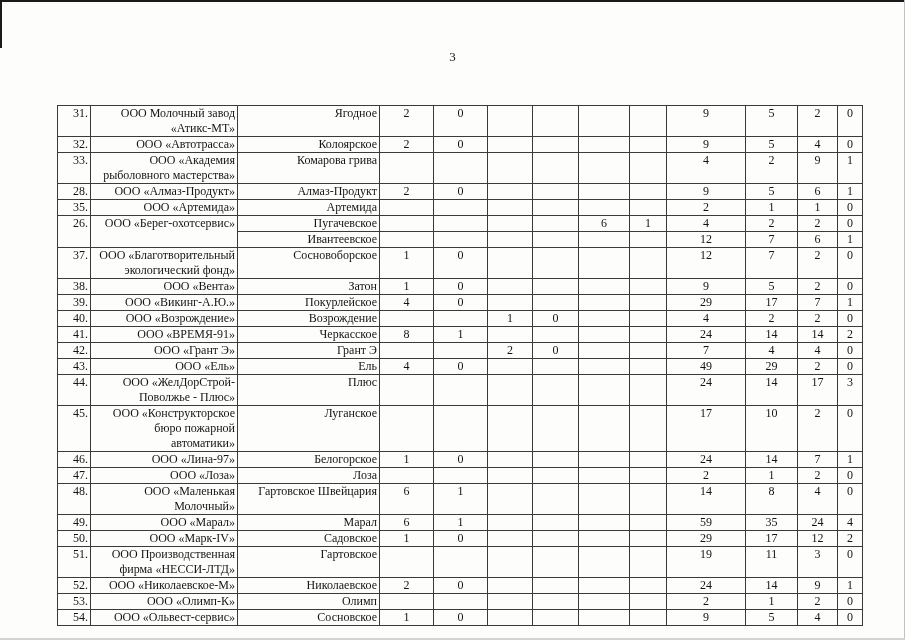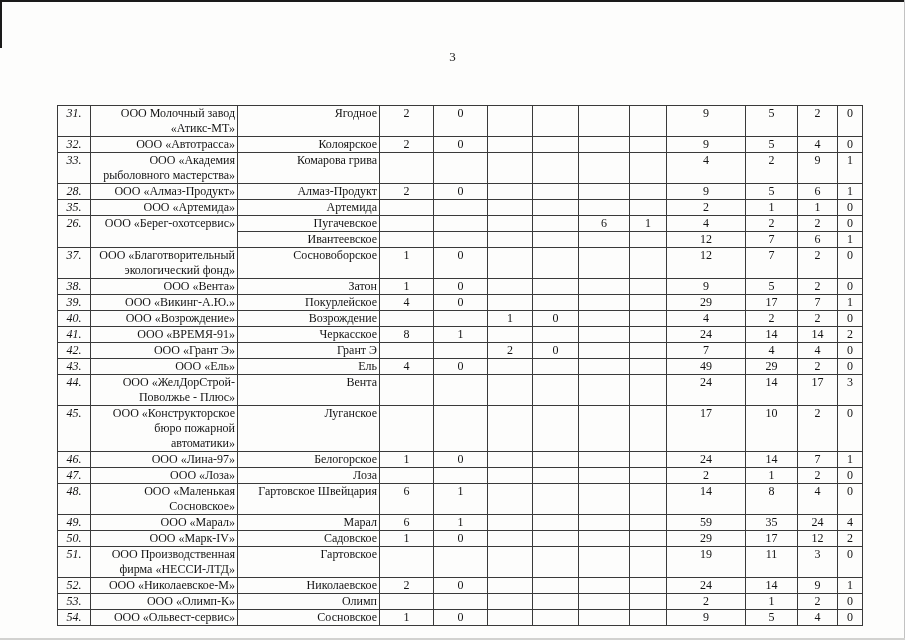--- a/index.html
+++ b/index.html
@@ -59,23 +59,22 @@
   table.registry td {
     border: 1px solid #3a3a3a;
     vertical-align: top;
     font-size: 12px;
     line-height: 15px;
     padding: 0 2px;
     overflow: hidden;
     word-wrap: break-word;
   }
   td.col-num {
-    text-align: center;
+    text-align: right;
     padding-left: 6px;
-    font-style: italic;
   }
   td.col-name, td.col-loc {
     text-align: right;
     padding-left: 4px;
     padding-right: 4px;
   }
   td.col-val {
     text-align: center;
     padding: 0;
   }
@@ -312,21 +311,21 @@
           <td class="col-val"></td>
           <td class="col-val"></td>
           <td class="col-val">49</td>
           <td class="col-val">29</td>
           <td class="col-val">2</td>
           <td class="col-val">0</td>
         </tr>
         <tr>
           <td class="col-num" rowspan="1">44.</td>
           <td class="col-name" rowspan="1">ООО «ЖелДорСтрой-Поволжье - Плюс»</td>
-          <td class="col-loc">Вента</td>
+          <td class="col-loc">Плюс</td>
           <td class="col-val"></td>
           <td class="col-val"></td>
           <td class="col-val"></td>
           <td class="col-val"></td>
           <td class="col-val"></td>
           <td class="col-val"></td>
           <td class="col-val">24</td>
           <td class="col-val">14</td>
           <td class="col-val">17</td>
           <td class="col-val">3</td>
@@ -371,21 +370,21 @@
           <td class="col-val"></td>
           <td class="col-val"></td>
           <td class="col-val"></td>
           <td class="col-val">2</td>
           <td class="col-val">1</td>
           <td class="col-val">2</td>
           <td class="col-val">0</td>
         </tr>
         <tr>
           <td class="col-num" rowspan="1">48.</td>
-          <td class="col-name" rowspan="1">ООО «Маленькая Сосновское»</td>
+          <td class="col-name" rowspan="1">ООО «Маленькая Молочный»</td>
           <td class="col-loc">Гартовское Швейцария</td>
           <td class="col-val">6</td>
           <td class="col-val">1</td>
           <td class="col-val"></td>
           <td class="col-val"></td>
           <td class="col-val"></td>
           <td class="col-val"></td>
           <td class="col-val">14</td>
           <td class="col-val">8</td>
           <td class="col-val">4</td>

